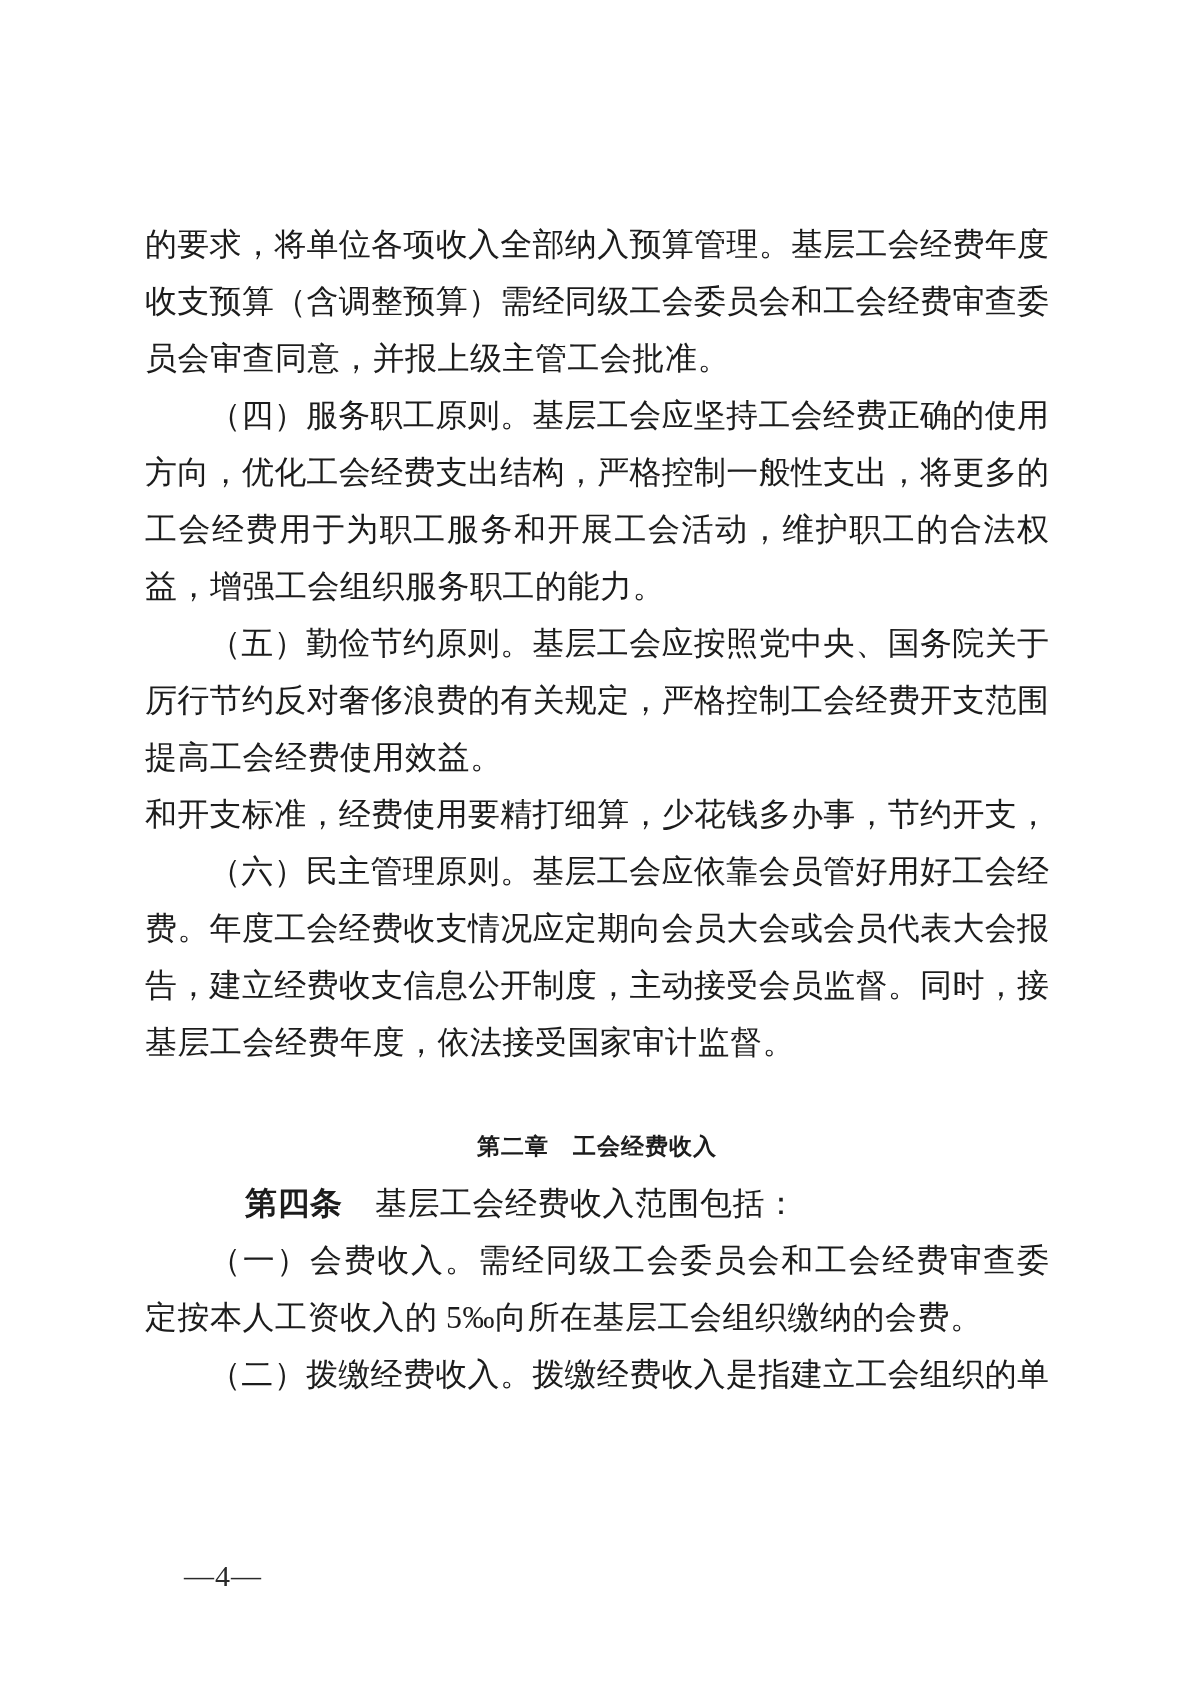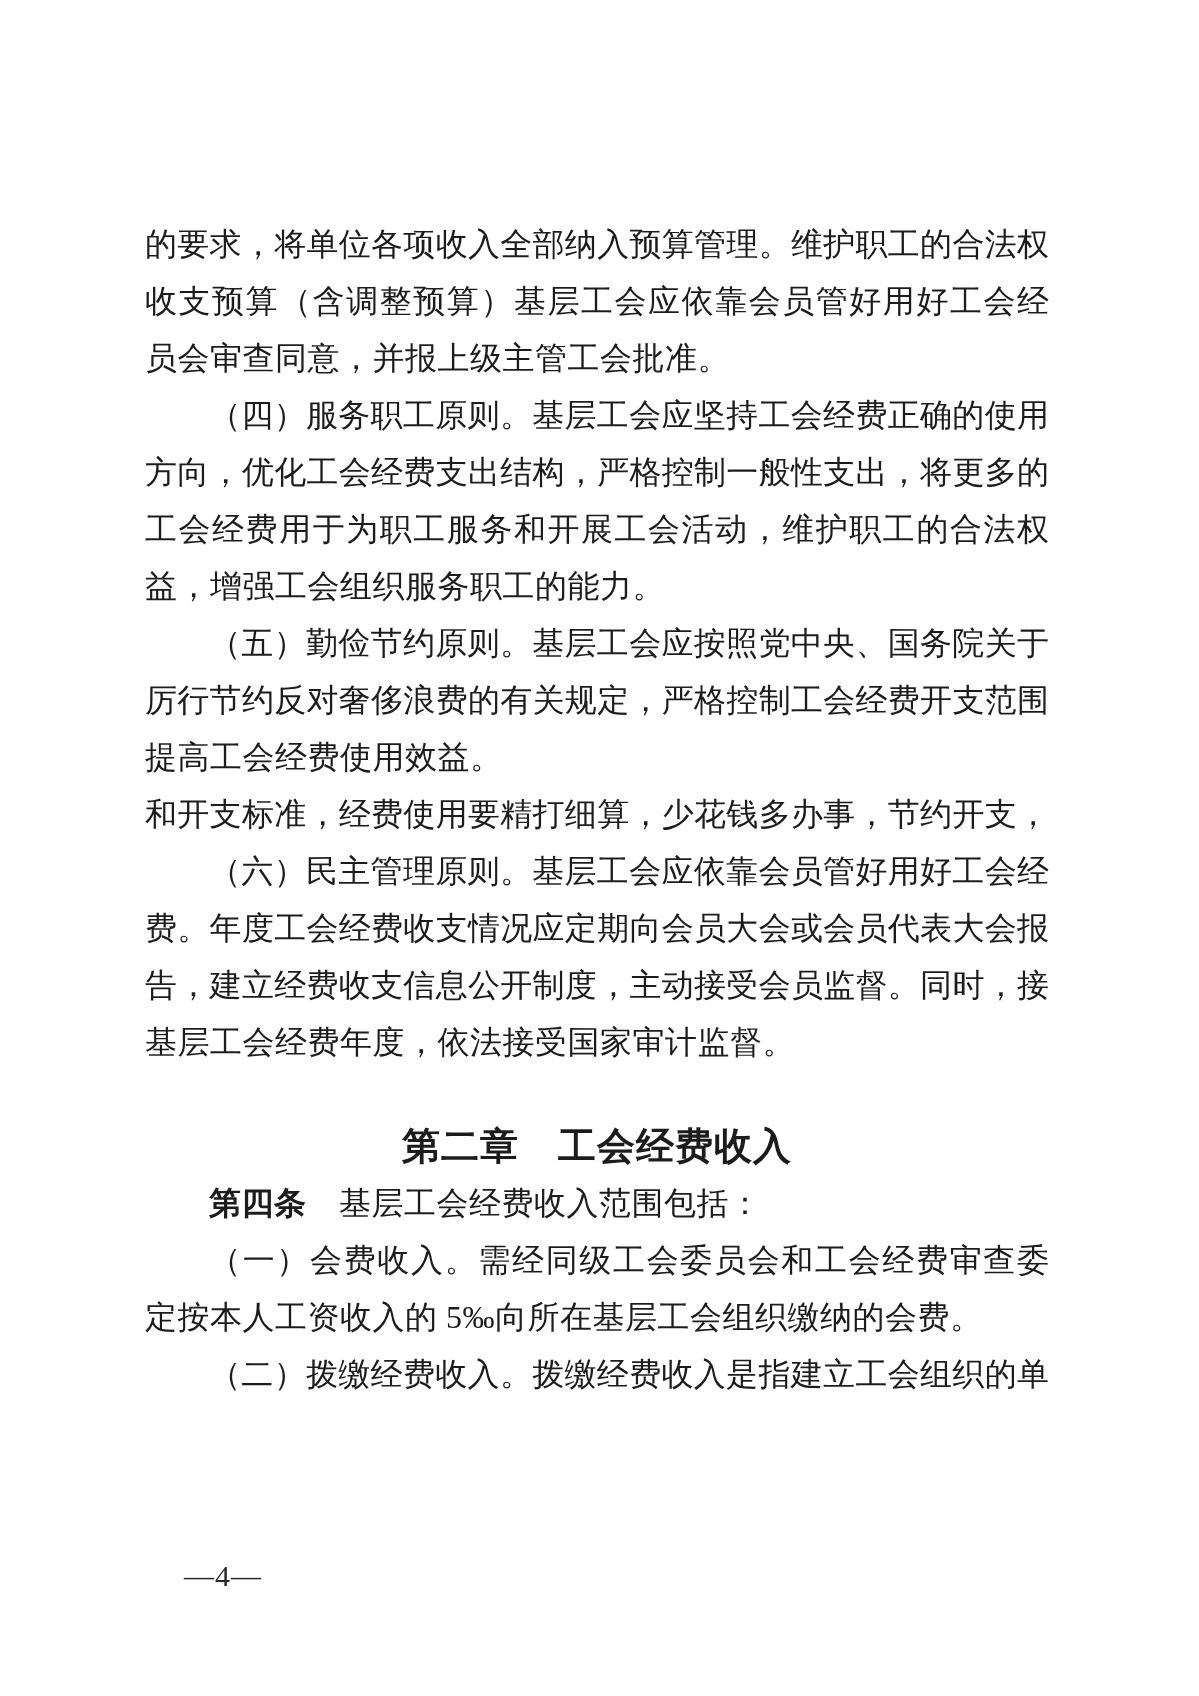--- a/index.html
+++ b/index.html
@@ -38,49 +38,50 @@
   }
   
   .ind {
     text-indent: 2em;
   }
   .chapter {
     height: 57px;
     line-height: 57px;
     margin-top: 47px;
     text-align: center;
-    font-size: 38px;
+    font-size: 23px;
     font-weight: 700;
     font-family: "Liberation Sans", "DejaVu Sans", sans-serif;
     letter-spacing: 1px;
   }
   .bold-label {
     font-weight: 700;
     font-family: "Liberation Sans", "DejaVu Sans", sans-serif;
+    margin-left: 36px;
   }
   .footer {
     position: absolute;
     left: 184px;
     top: 1556px;
     height: 40px;
     line-height: 40px;
     font-size: 30px;
     color: #2a2a2a;
     letter-spacing: 1px;
   }
 </style>
 </head>
 <body>
 
 <div class="page">
 
   <div class="content">
 
-    <div class="line jf">的要求，将单位各项收入全部纳入预算管理。维护职工的合法权</div>
-    <div class="line jf">收支预算（含调整预算）基层工会应依靠会员管好用好工会经</div>
+    <div class="line jf">的要求，将单位各项收入全部纳入预算管理。基层工会经费年度</div>
+    <div class="line jf">收支预算（含调整预算）需经同级工会委员会和工会经费审查委</div>
     <div class="line">员会审查同意，并报上级主管工会批准。</div>
     <div class="line jf ind">（四）服务职工原则。基层工会应坚持工会经费正确的使用</div>
     <div class="line jf">方向，优化工会经费支出结构，严格控制一般性支出，将更多的</div>
     <div class="line jf">工会经费用于为职工服务和开展工会活动，维护职工的合法权</div>
     <div class="line">益，增强工会组织服务职工的能力。</div>
     <div class="line jf ind">（五）勤俭节约原则。基层工会应按照党中央、国务院关于</div>
     <div class="line jf">厉行节约反对奢侈浪费的有关规定，严格控制工会经费开支范围</div>
     <div class="line">提高工会经费使用效益。</div>
     <div class="line jf">和开支标准，经费使用要精打细算，少花钱多办事，节约开支，</div>
     <div class="line jf ind">（六）民主管理原则。基层工会应依靠会员管好用好工会经</div>

